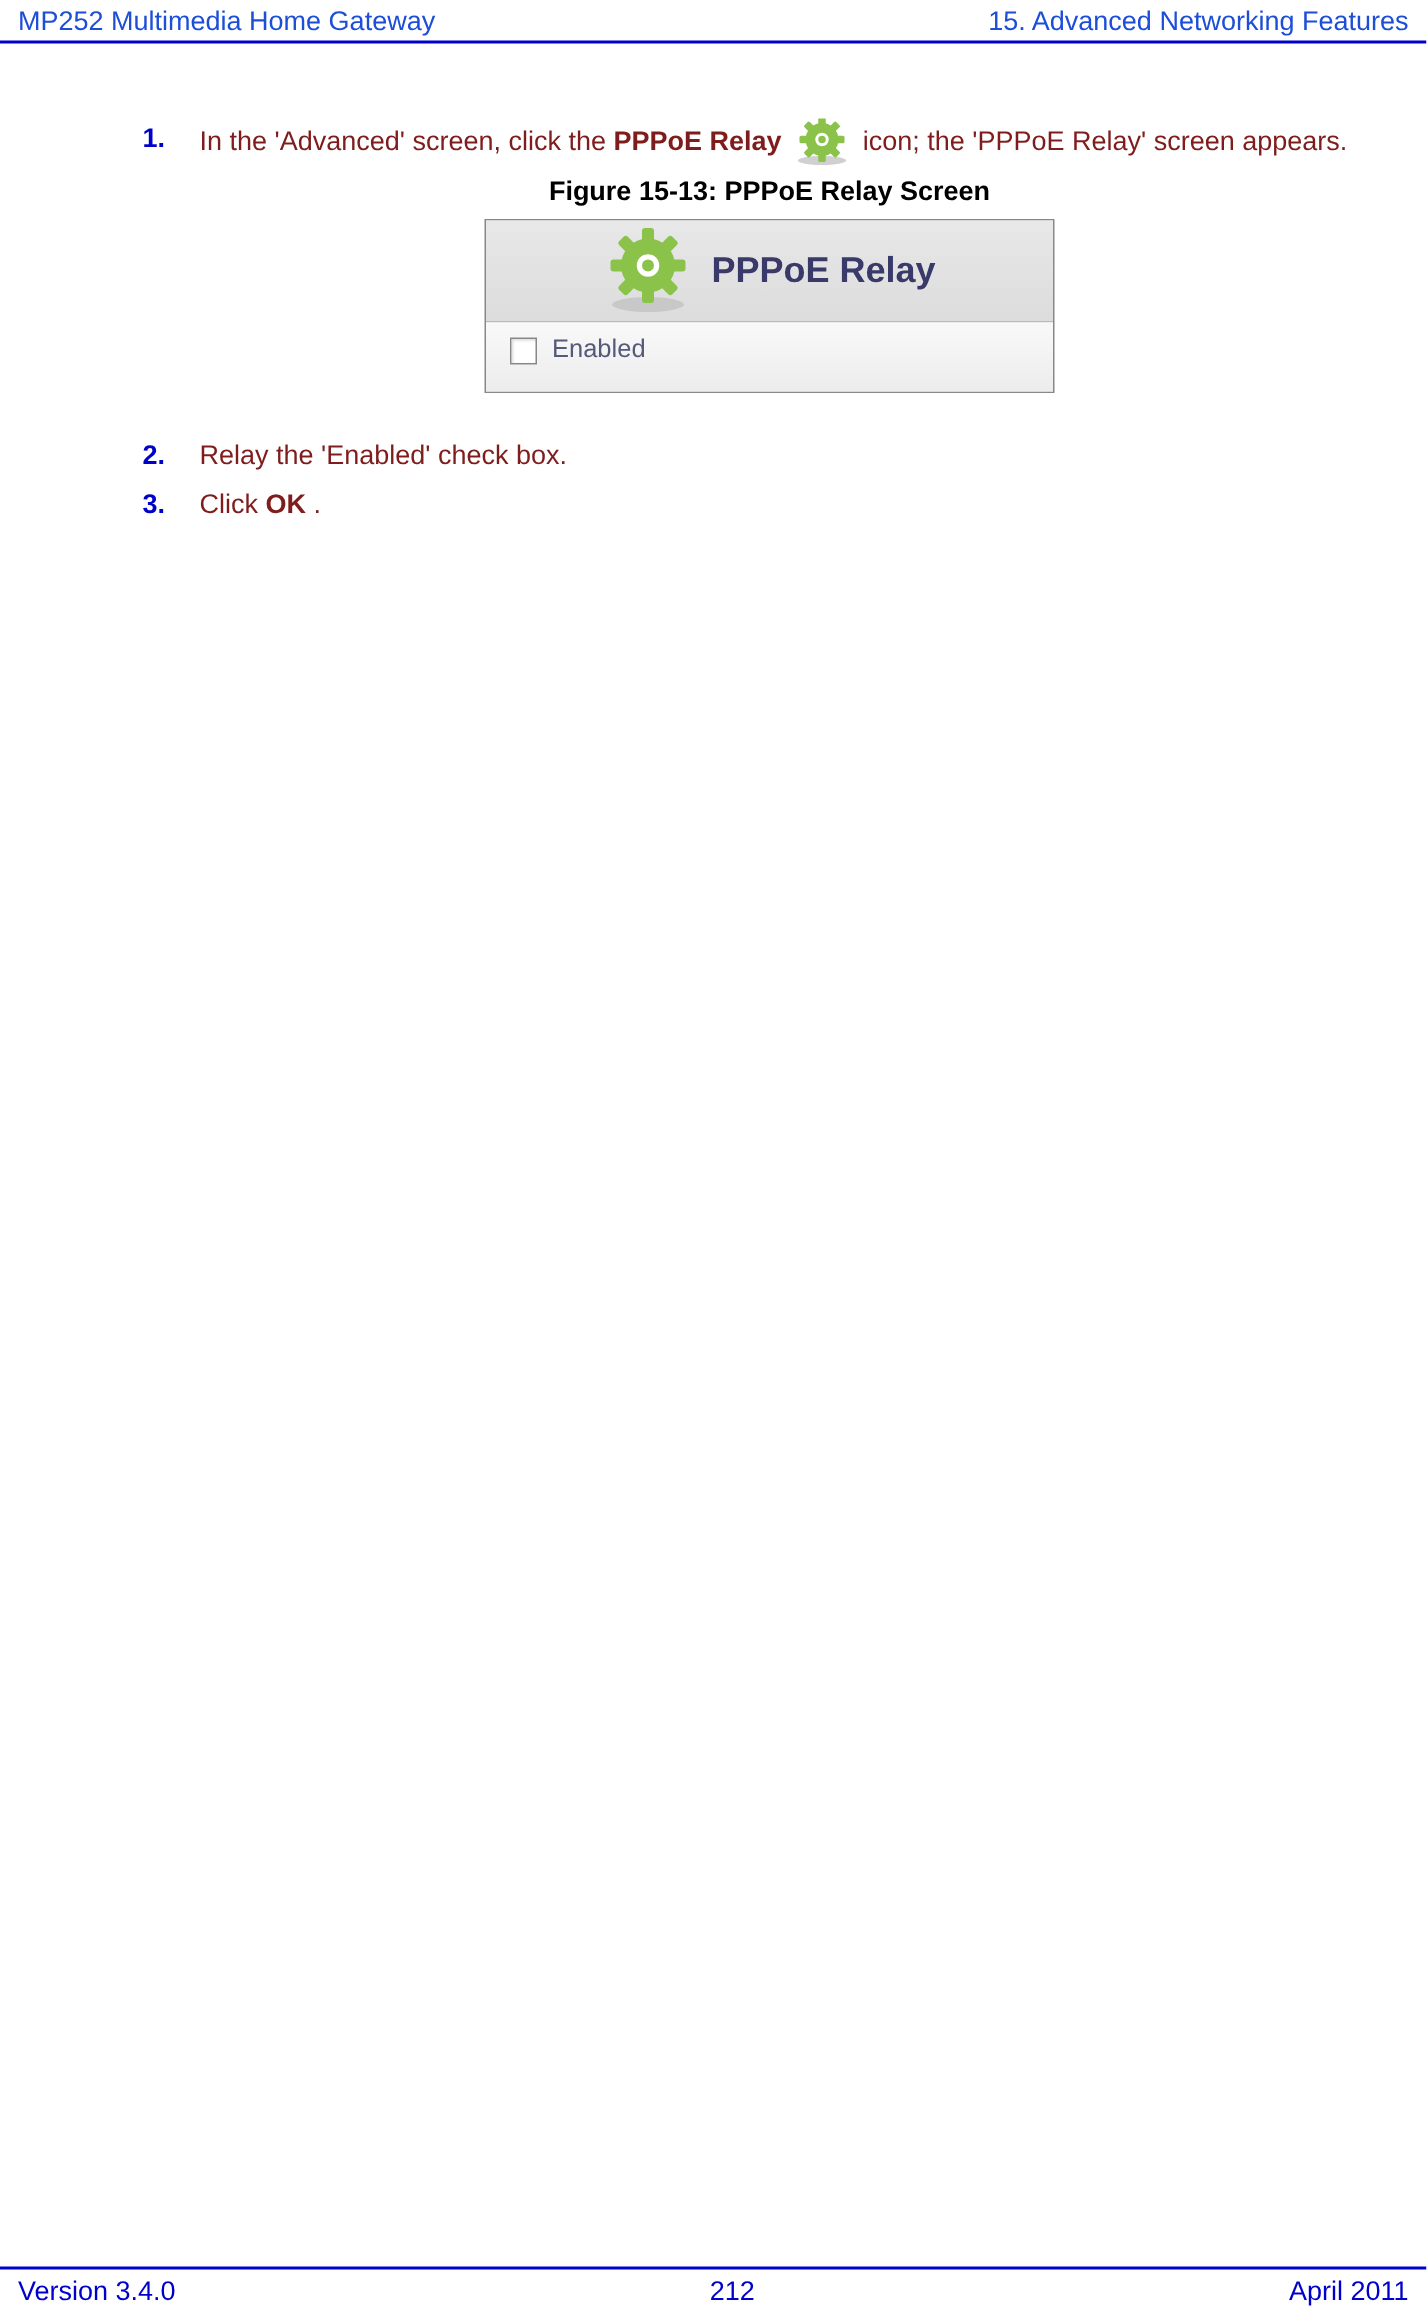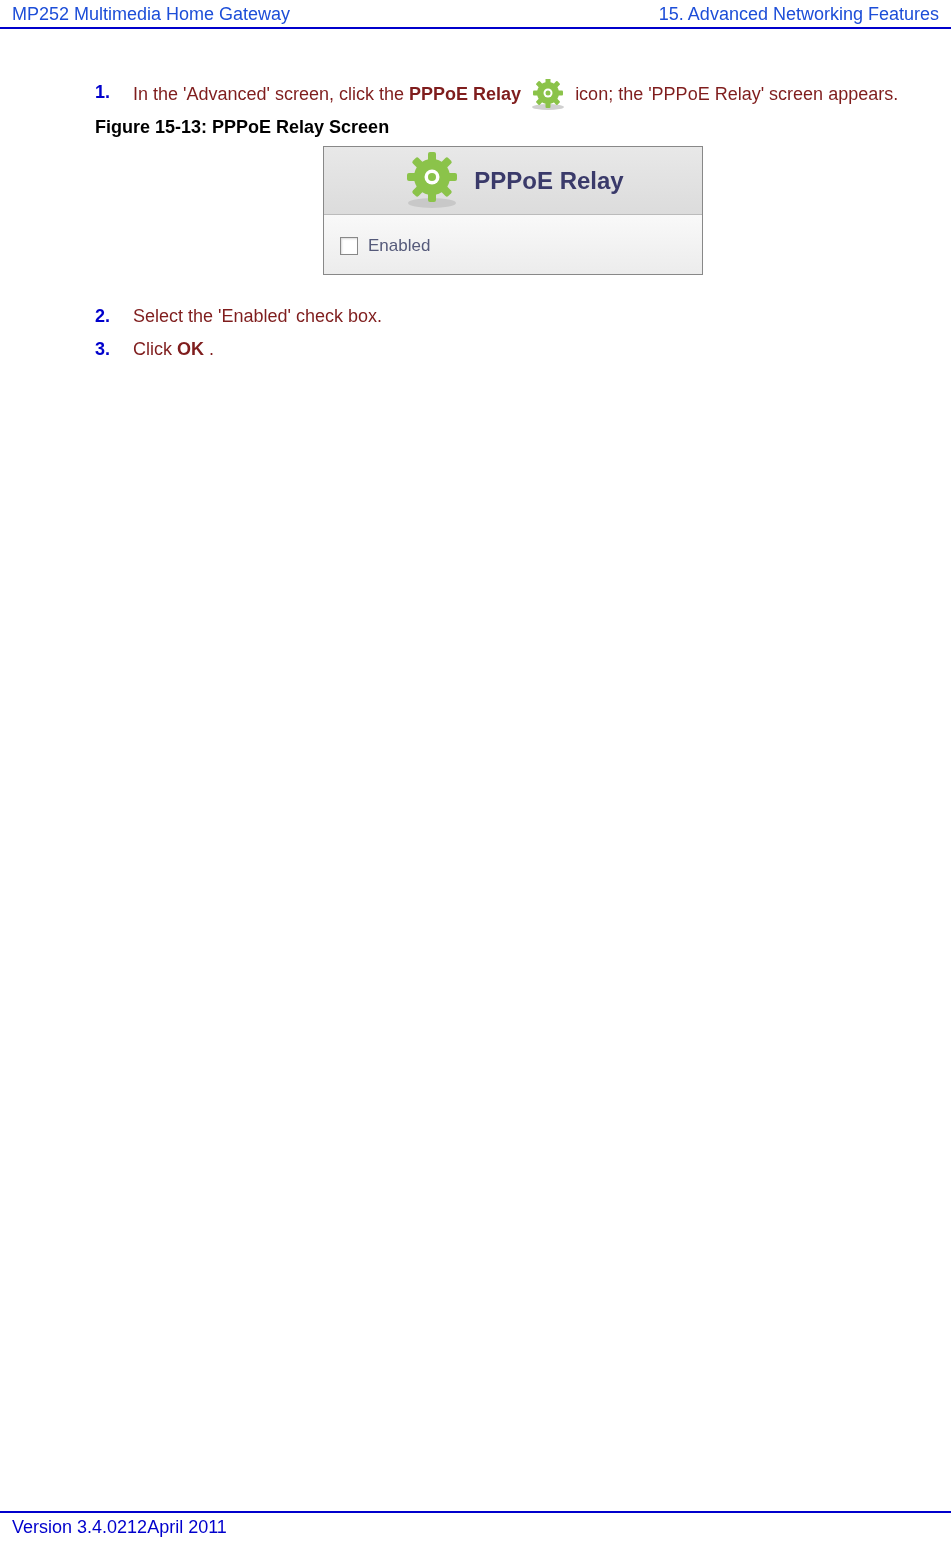--- a/index.html
+++ b/index.html
@@ -54,21 +54,21 @@
     }
     .inline-gear {
       display: inline-block;
       vertical-align: middle;
       width: 40px;
       height: 32px;
       position: relative;
       margin: 0 2px;
     }
     .figure-caption {
-      text-align: left;
+      text-align: center;
       font-weight: bold;
       font-size: 18px;
       margin-top: 0;
       margin-bottom: 8px;
     }
     .figure-container {
       display: flex;
       justify-content: center;
       margin-bottom: 28px;
     }
@@ -91,44 +91,45 @@
       margin-right: 12px;
       position: relative;
     }
     .figure-title {
       font-size: 24px;
       font-weight: bold;
       color: #3a3a6a;
       font-family: Verdana, Arial, sans-serif;
     }
     .figure-body {
-      padding: 21px 16px 18px 16px;
+      padding: 8px 16px 18px 16px;
       background: linear-gradient(180deg, #f9f9f9 0%, #ececec 100%);
       display: flex;
-      align-items: center;
+      align-items: flex-end;
     }
     .checkbox-box {
       width: 18px;
       height: 18px;
       border: 1px solid #888;
       background: #fff;
       margin-right: 10px;
       box-shadow: inset 1px 1px 2px rgba(0,0,0,0.15);
     }
     .checkbox-label {
       font-size: 17px;
       color: #555a7a;
       font-family: Verdana, Arial, sans-serif;
     }
     .footer {
       position: absolute;
       bottom: 6px;
       left: 0;
       right: 0;
       display: flex;
+      justify-content: space-between;
       padding: 4px 12px 2px 12px;
       color: #0000cc;
       font-size: 18px;
       border-top: 2px solid #0000cc;
     }
   </style>
 </head>
 <body>
 
 <div class="header">
@@ -196,21 +197,21 @@
       </div>
       <div class="figure-body">
         <div class="checkbox-box"></div>
         <div class="checkbox-label">Enabled</div>
       </div>
     </div>
   </div>
 
   <div class="step">
     <div class="step-num">2.</div>
-    <div class="step-text">Select the 'Enabled' check box.</div>
+    <div class="step-text">Relay the 'Enabled' check box.</div>
   </div>
 
   <div class="step">
     <div class="step-num">3.</div>
     <div class="step-text">
       <span>Click </span>
       <b>OK</b>
       <span>.</span>
     </div>
   </div>

